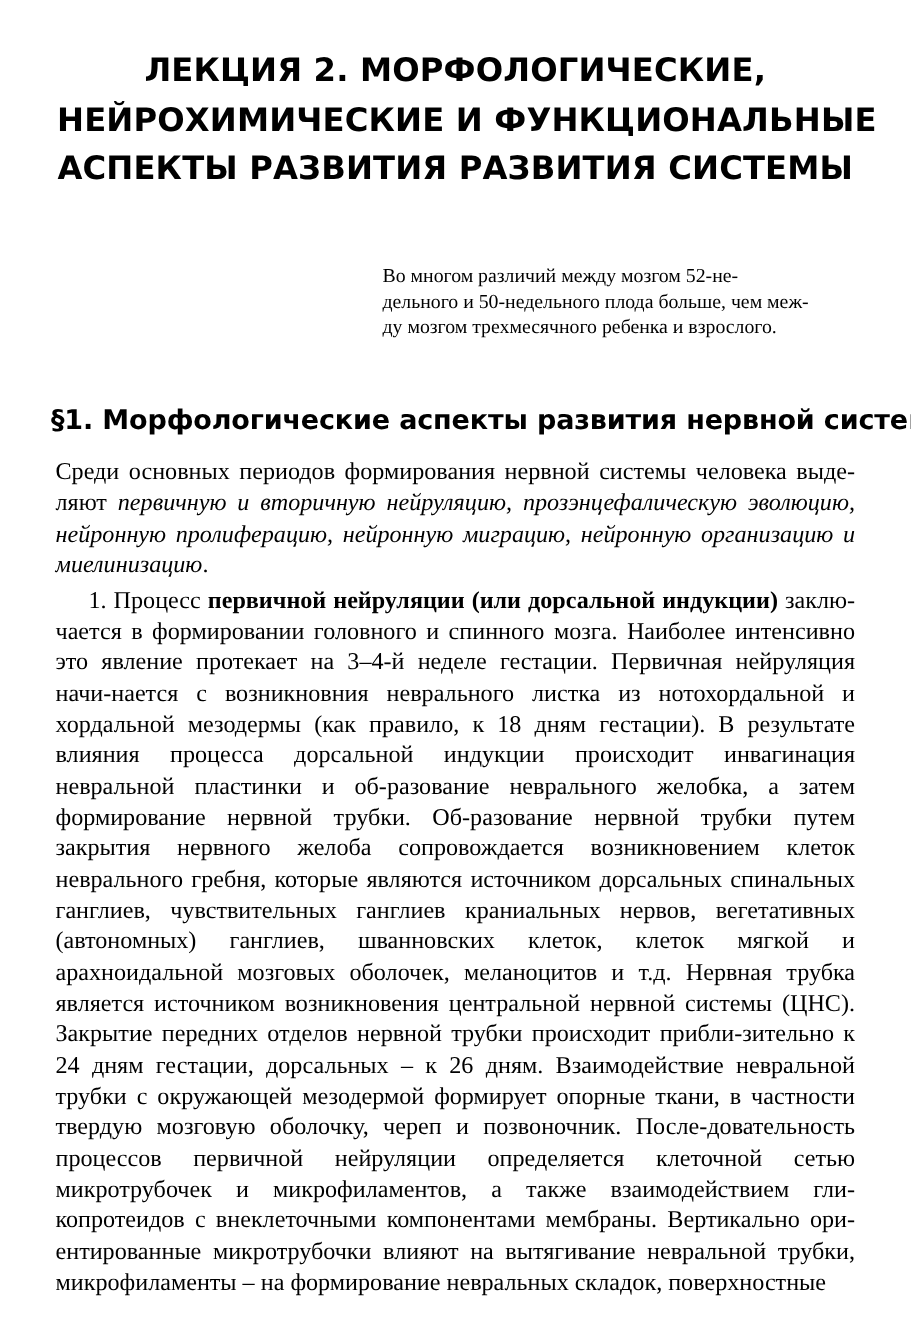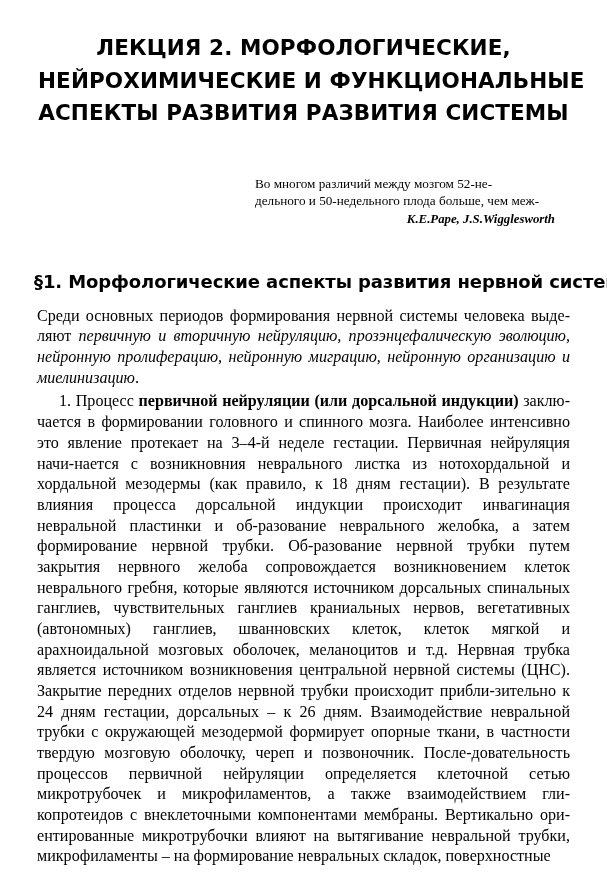--- a/index.html
+++ b/index.html
@@ -92,21 +92,21 @@
 
   <h1 class="lecture-title">
     <span class="tline">ЛЕКЦИЯ 2. МОРФОЛОГИЧЕСКИЕ,</span>
     <span class="tline">НЕЙРОХИМИЧЕСКИЕ И ФУНКЦИОНАЛЬНЫЕ</span>
     <span class="tline">АСПЕКТЫ РАЗВИТИЯ РАЗВИТИЯ СИСТЕМЫ</span>
   </h1>
 
   <div class="epigraph">
     <span class="ep-line">Во многом различий между мозгом 52-не-</span>
     <span class="ep-line">дельного и 50-недельного плода больше, чем меж-</span>
-    <span class="ep-authors">K.E.Pape, J.S.Wigglesworth</span>
+    <span class="ep-line">ду мозгом трехмесячного ребенка и взрослого.</span>
   </div>
 
   <h2 class="section-heading">§1. Морфологические аспекты развития нервной системы</h2>
 
   <div class="body-text">
     <p><span>Среди основных периодов формирования нервной системы человека выде-ляют </span><span class="italic">первичную и вторичную нейруляцию, прозэнцефалическую эволюцию, нейронную пролиферацию, нейронную миграцию, нейронную организацию и миелинизацию</span><span>.</span></p>
 
     <p class="p-indent para-gap"><span>1. Процесс </span><span class="bold">первичной нейруляции (или дорсальной индукции)</span><span> заклю-чается в формировании головного и спинного мозга. Наиболее интенсивно это явление протекает на 3–4-й неделе гестации. Первичная нейруляция начи-нается с возникновния неврального листка из нотохордальной и хордальной мезодермы (как правило, к 18 дням гестации). В результате влияния процесса дорсальной индукции происходит инвагинация невральной пластинки и об-разование неврального желобка, а затем формирование нервной трубки. Об-разование нервной трубки путем закрытия нервного желоба сопровождается возникновением клеток неврального гребня, которые являются источником дорсальных спинальных ганглиев, чувствительных ганглиев краниальных нервов, вегетативных (автономных) ганглиев, шванновских клеток, клеток мягкой и арахноидальной мозговых оболочек, меланоцитов и т.д. Нервная трубка является источником возникновения центральной нервной системы (ЦНС). Закрытие передних отделов нервной трубки происходит прибли-зительно к 24 дням гестации, дорсальных – к 26 дням. Взаимодействие невральной трубки с окружающей мезодермой формирует опорные ткани, в частности твердую мозговую оболочку, череп и позвоночник. После-довательность процессов первичной нейруляции определяется клеточной сетью микротрубочек и микрофиламентов, а также взаимодействием гли-копротеидов с внеклеточными компонентами мембраны. Вертикально ори-ентированные микротрубочки влияют на вытягивание невральной трубки, микрофиламенты – на формирование невральных складок, поверхностные</span></p>
   </div>
 

